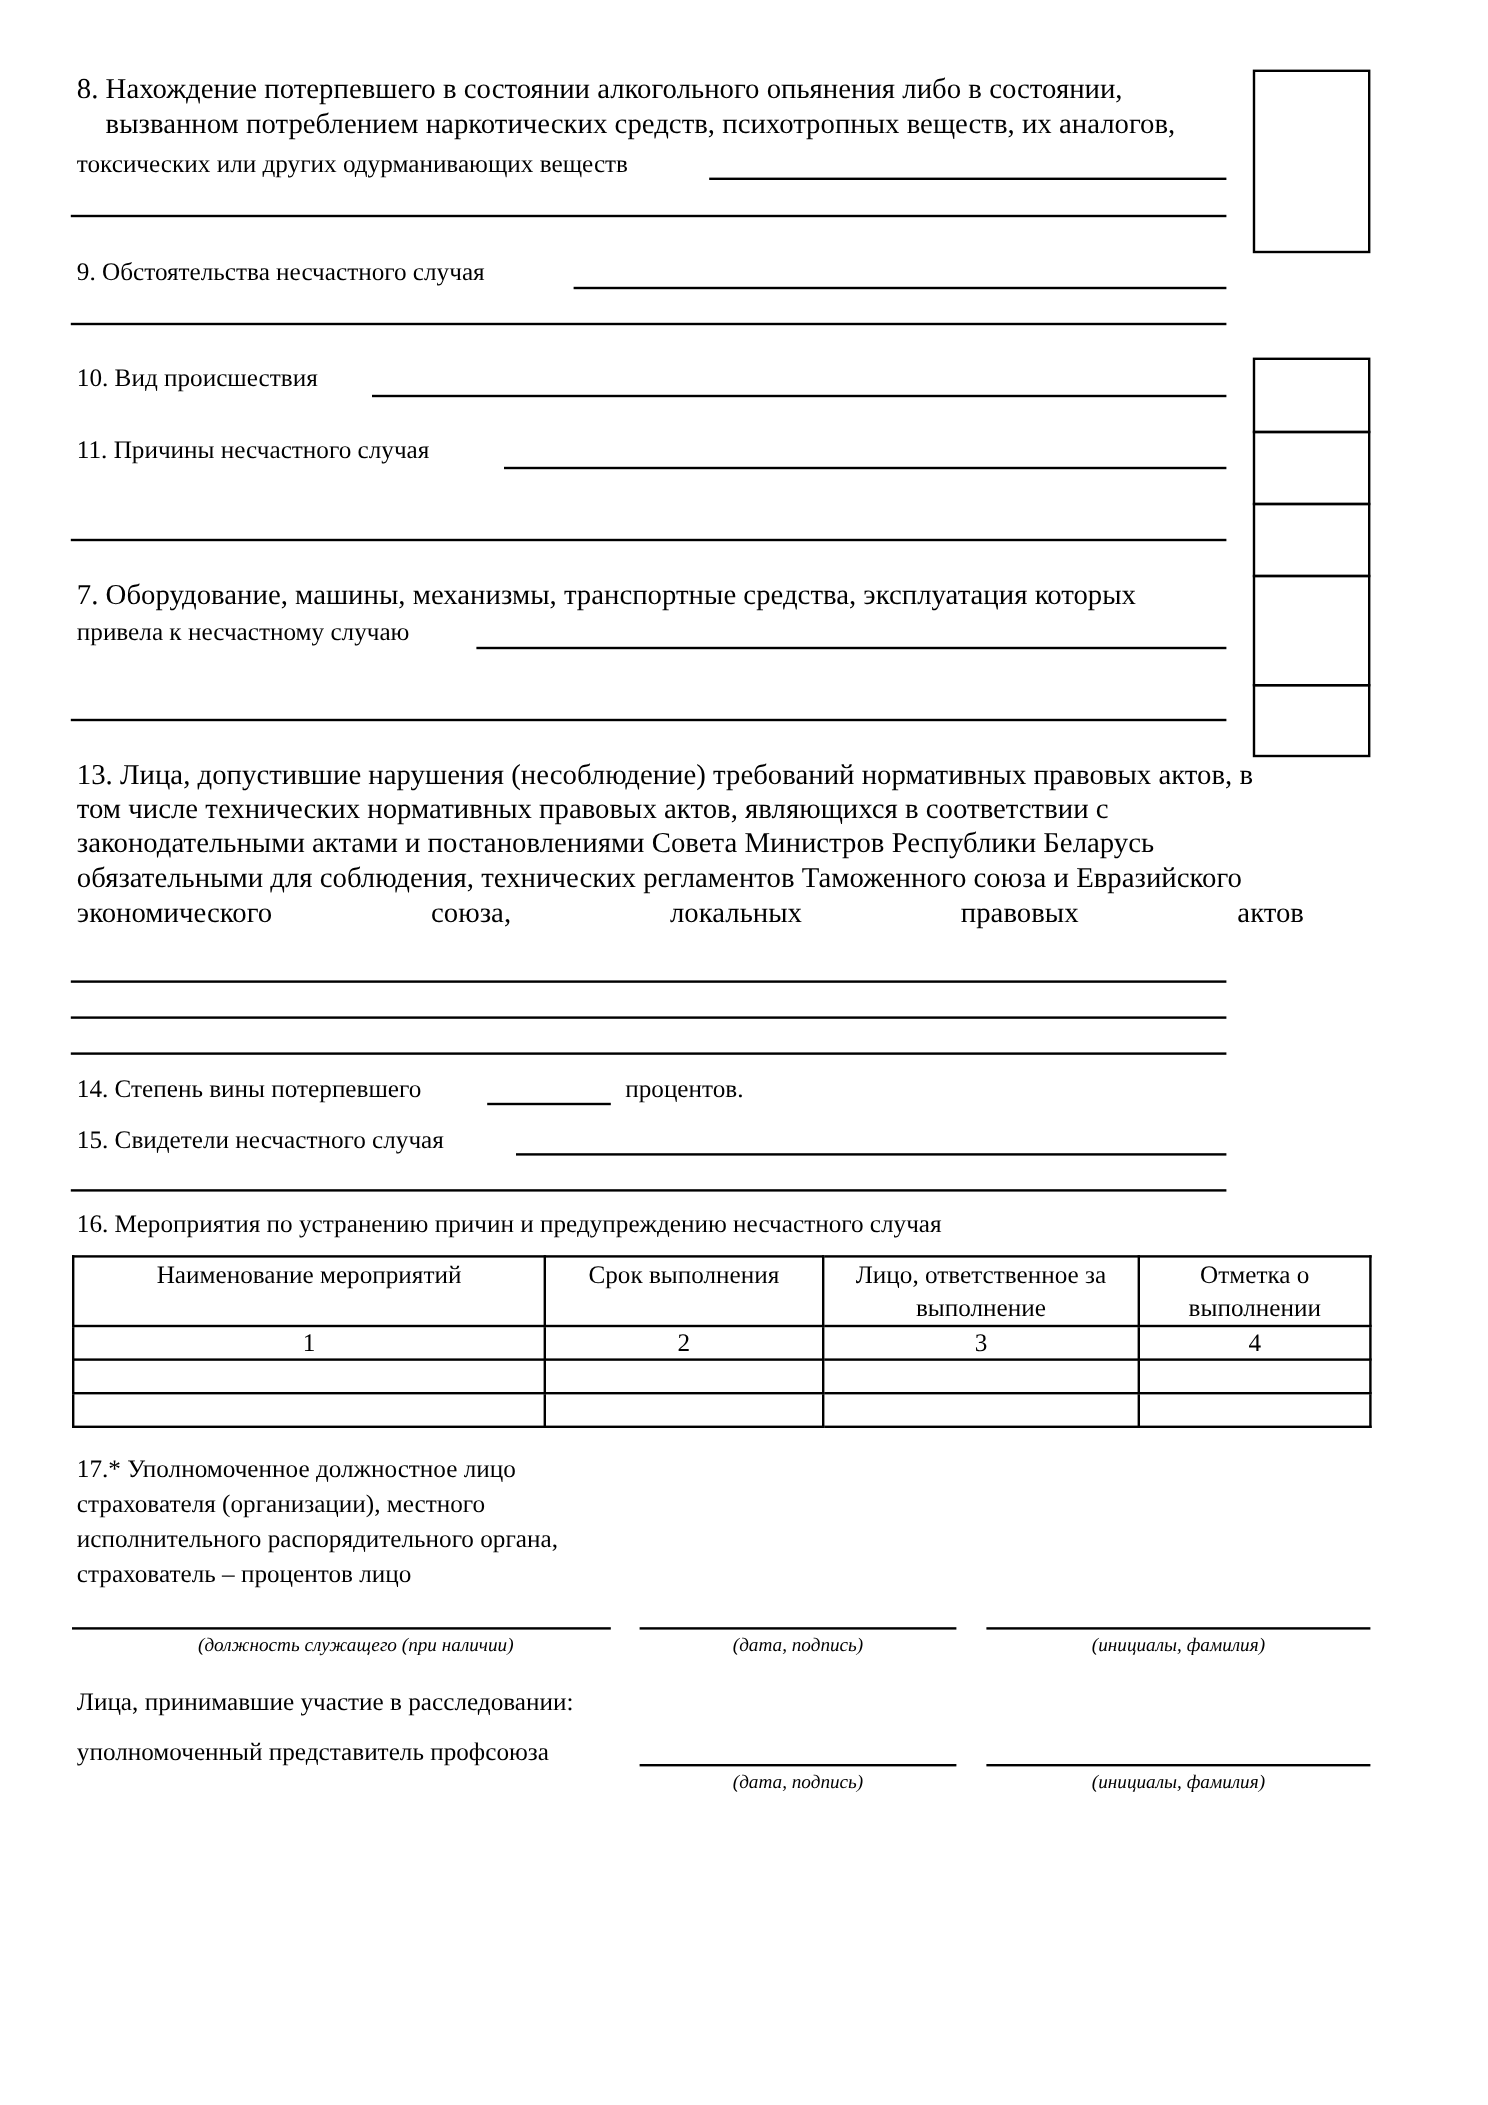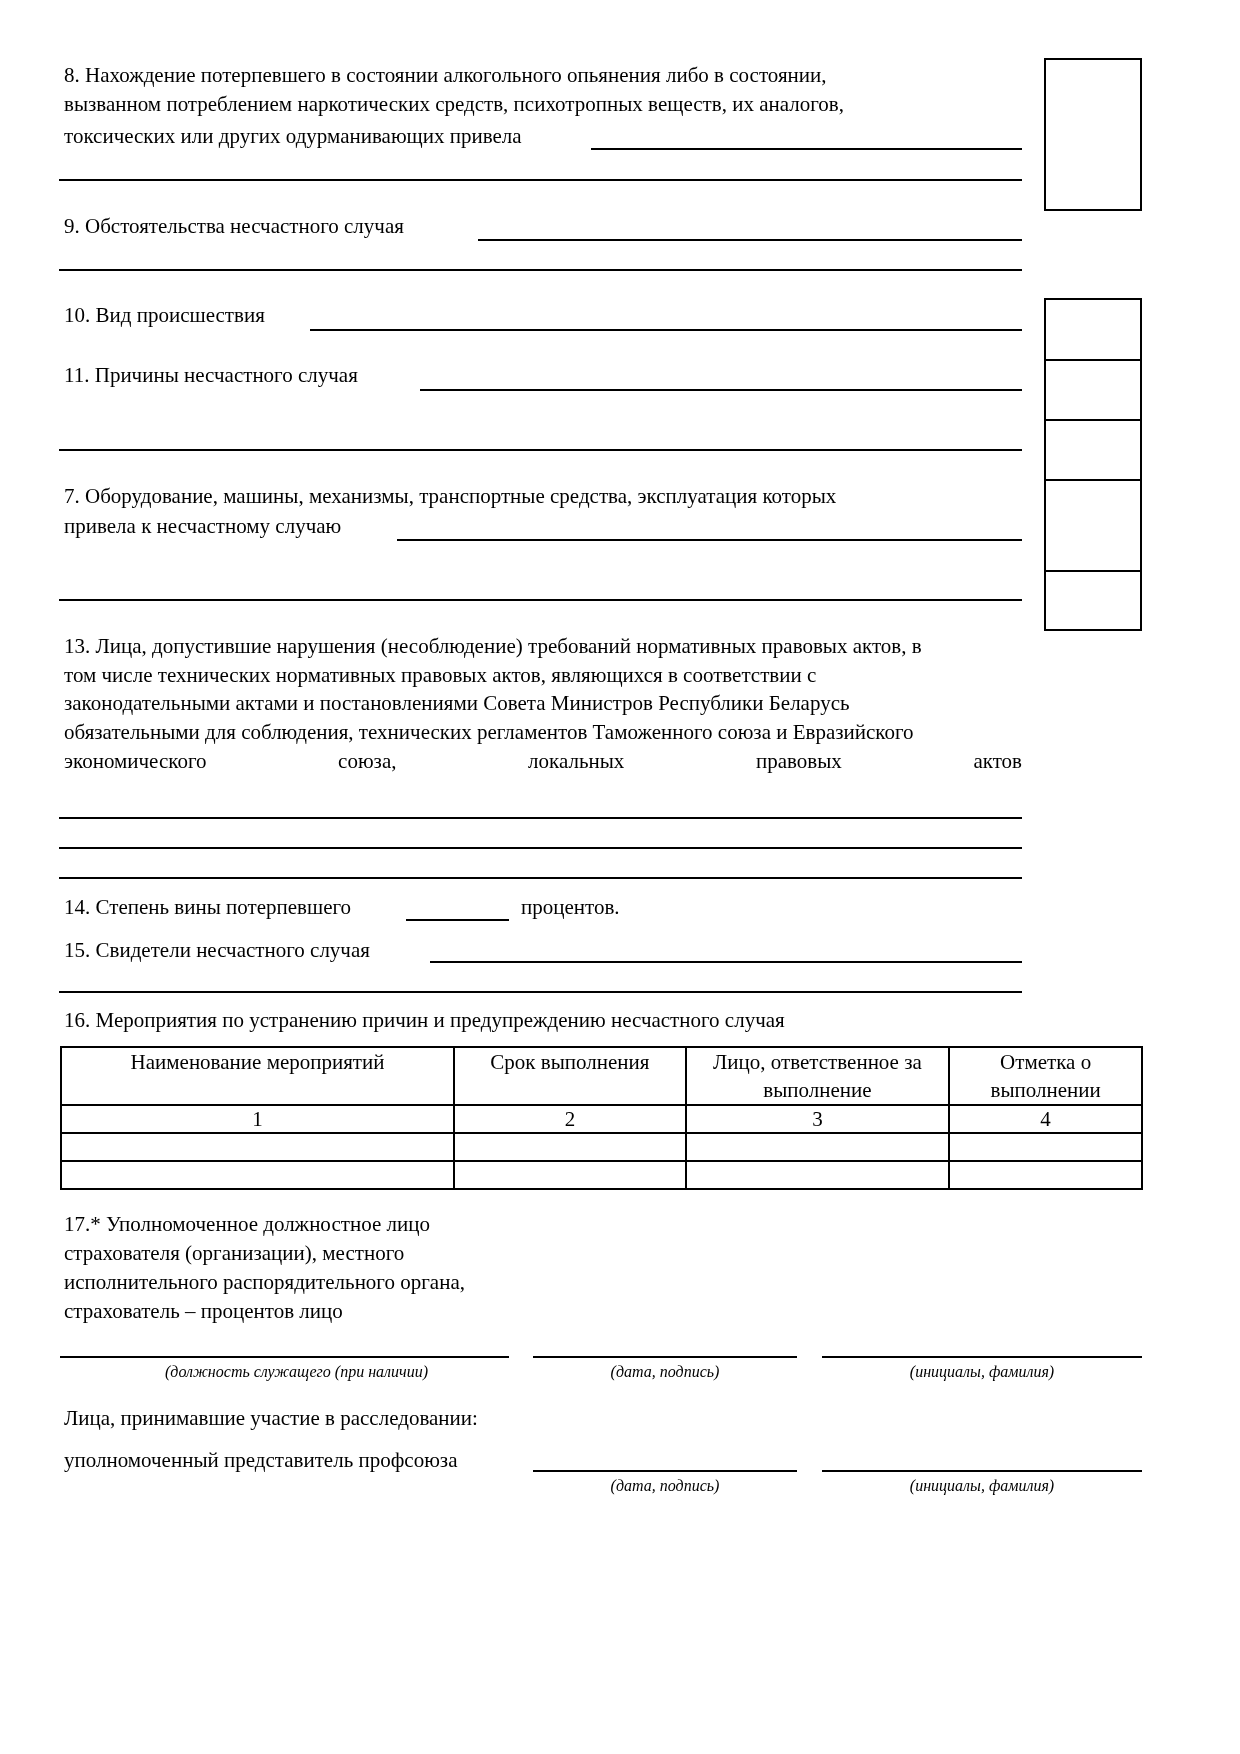--- a/index.html
+++ b/index.html
@@ -1,35 +1,35 @@
 <!DOCTYPE html>
 <html><head>
 <meta charset="utf-8">
 <style>
   html, body { margin: 0; padding: 0; background: #ffffff; }
   body { width: 1240px; height: 1754px; position: relative; overflow: hidden;
          font-family: "Liberation Serif", "DejaVu Serif", serif; color: #000; }
   .t { position: absolute; font-size: 21px; line-height: 24px; white-space: nowrap; }
-  .j { position: absolute; left: 64px; width: 958px; font-size: 21px; line-height: 24px;
+  .j { position: absolute; left: 64px; width: 958px; font-size: 24px; line-height: 24px;
        text-align: justify; text-align-last: justify; white-space: nowrap; }
   .ln { position: absolute; height: 0; border-top: 2px solid #000; }
   .box { position: absolute; border: 2.5px solid #000; box-sizing: border-box; }
   .cap { position: absolute; font-size: 16px; font-style: italic; line-height: 18px; text-align: center; white-space: nowrap; }
   table.measures { position: absolute; left: 60px; top: 1046px; width: 1083px; border-collapse: collapse; padding-left: 36px; }
   table.measures td { border: 2px solid #000; font-size: 21px; line-height: 28px; text-align: center; vertical-align: top; padding: 0 4px; }
   table.measures tr.h td { height: 54px; }
   table.measures tr.n td { height: 26px; line-height: 26px; }
   table.measures tr.e td { height: 26px; }
 </style>
 </head>
 <body>
 
 <div class="j" style="top: 63px; word-spacing: 0px; text-align: left; text-align-last: left;">8. Нахождение потерпевшего в состоянии алкогольного опьянения либо в состоянии,</div>
-<div class="j" style="top: 92px; word-spacing: 0px; text-align: left; text-align-last: left;">вызванном потреблением наркотических средств, психотропных веществ, их аналогов,</div>
-<div class="t" style="left:64px; top:124px">токсических или других одурманивающих привела</div>
+<div class="j" style="top: 92px; word-spacing: 0px; text-align: left; text-align-last: left; margin-left: 24px;">вызванном потреблением наркотических средств, психотропных веществ, их аналогов,</div>
+<div class="t" style="left:64px; top:124px">токсических или других одурманивающих веществ</div>
 <div class="ln" style="left:591px; width:431px; top:148px"></div>
 <div class="ln" style="left:59px; width:963px; top:179px"></div>
 <div class="box" style="left:1044px; top:58px; width:98px; height:153px"></div>
 
 <div class="t" style="left:64px; top:214px">9. Обстоятельства несчастного случая</div>
 <div class="ln" style="left:478px; width:544px; top:239px"></div>
 <div class="ln" style="left:59px; width:963px; top:269px"></div>
 
 <div class="box" style="left:1044px; top:298px; width:98px; height:63px"></div>
 <div class="box" style="left:1044px; top:359px; width:98px; height:62px"></div>

